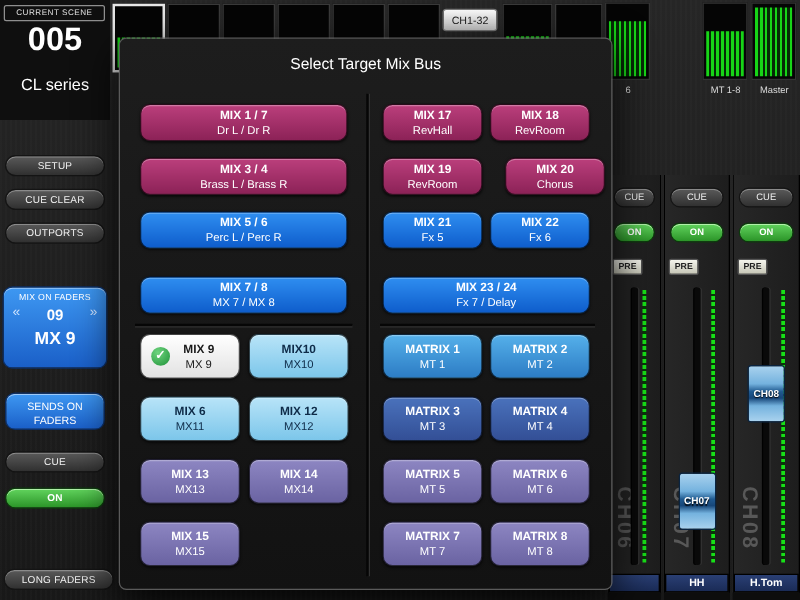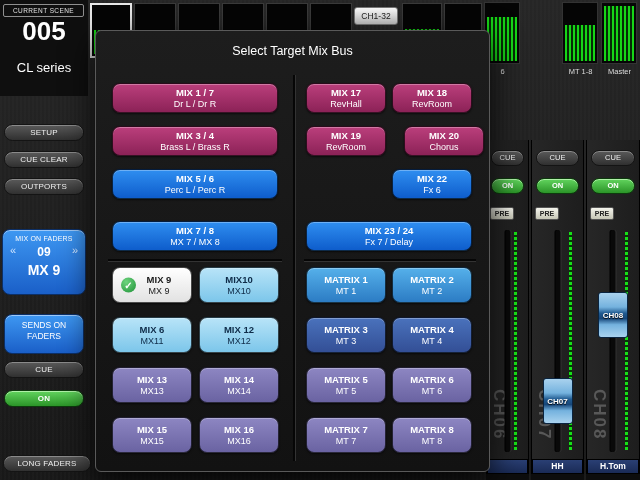--- a/index.html
+++ b/index.html
@@ -38,21 +38,21 @@
   .sbtn.green{background:linear-gradient(#62d45e,#2b9428);border-color:#0c3a0c;
     box-shadow:inset 0 1px 0 #b0f0a8;color:#fff;font-weight:bold}
   #mof{position:absolute;left:2px;top:229px;width:84px;height:66px;border-radius:8px;
     background:linear-gradient(#3e98f2,#1a5fc8);border:1px solid #0c2f66;
     box-shadow:inset 0 1px 0 #9cc8f8;color:#fff;text-align:center}
   #mof .l1{font-size:7px;margin-top:5px;letter-spacing:.2px}
   #mof .num-row{position:relative;margin-top:3px;font-size:12px;font-weight:bold}
   #mof .arr{position:absolute;top:-1px;font-size:11px;color:#cfe4ff;font-weight:normal}
   #mof .arr.prev{left:7px}#mof .arr.next{right:7px}
   #mof .nm{margin-top:3px;font-size:14px;font-weight:bold}
-  #sof{position:absolute;left:4px;top:314px;width:80px;height:40px;border-radius:8px;
+  #sof{position:absolute;left:4px;top:314px;width:80px;height:30px;border-radius:8px;
     background:linear-gradient(#3e98f2,#1a5fc8);border:1px solid #0c2f66;
     box-shadow:inset 0 1px 0 #9cc8f8;color:#fff;font-size:8.5px;text-align:center;
     padding-top:5px;line-height:11px}
 
   
   #strips{position:absolute;left:486px;top:140px;width:154px;height:340px}
   .strip{position:absolute;top:0;height:100%;
     background:linear-gradient(90deg,#272727,#1d1d1d);
     box-shadow:inset 1px 0 0 #000,inset -1px 0 0 #000}
   .strip .cue{position:absolute;top:10px;left:5px;right:5px;height:16px;border-radius:8px;
@@ -257,20 +257,24 @@
       <div class="s">RevRoom</div>
     </div>
     <div class="dbtn sm magenta" style="left:210px;top:95px;height:30px">
       <div class="t">MIX 19</div>
       <div class="s">RevRoom</div>
     </div>
     <div class="dbtn sm magenta" style="left:308px;top:95px;height:30px">
       <div class="t">MIX 20</div>
       <div class="s">Chorus</div>
     </div>
+    <div class="dbtn sm blue" style="left:210px;top:138px;height:30px">
+      <div class="t">MIX 21</div>
+      <div class="s">Fx 5</div>
+    </div>
     <div class="dbtn sm blue" style="left:296px;top:138px;height:30px">
       <div class="t">MIX 22</div>
       <div class="s">Fx 6</div>
     </div>
     <div class="dbtn blue" style="left:210px;top:190px;width:166px;height:30px">
       <div class="t">MIX 23 / 24</div>
       <div class="s">Fx 7 / Delay</div>
     </div>
 
     <div class="dbtn sm wsel" style="left:16px;top:236px">
@@ -295,24 +299,20 @@
       <div class="s">MX13</div>
     </div>
     <div class="dbtn sm purple" style="left:103px;top:336px">
       <div class="t">MIX 14</div>
       <div class="s">MX14</div>
     </div>
     <div class="dbtn sm purple" style="left:16px;top:386px">
       <div class="t">MIX 15</div>
       <div class="s">MX15</div>
     </div>
-    <div class="dbtn sm purple" style="left:103px;top:386px">
-      <div class="t">MIX 16</div>
-      <div class="s">MX16</div>
-    </div>
 
     <div class="dbtn sm mblue" style="left:210px;top:236px">
       <div class="t">MATRIX 1</div>
       <div class="s">MT 1</div>
     </div>
     <div class="dbtn sm mblue" style="left:296px;top:236px">
       <div class="t">MATRIX 2</div>
       <div class="s">MT 2</div>
     </div>
     <div class="dbtn sm steel" style="left:210px;top:286px">

